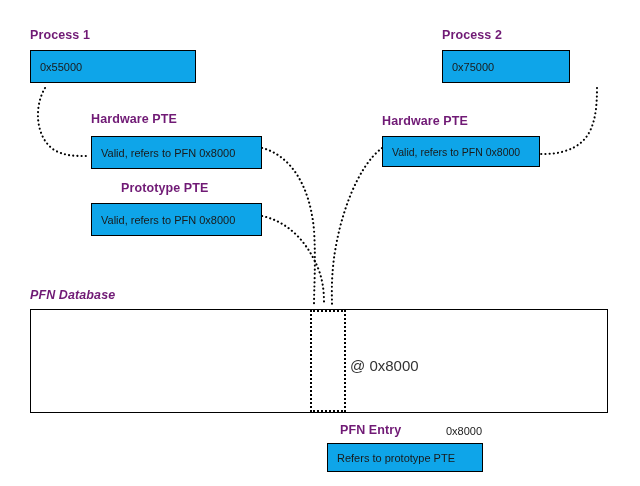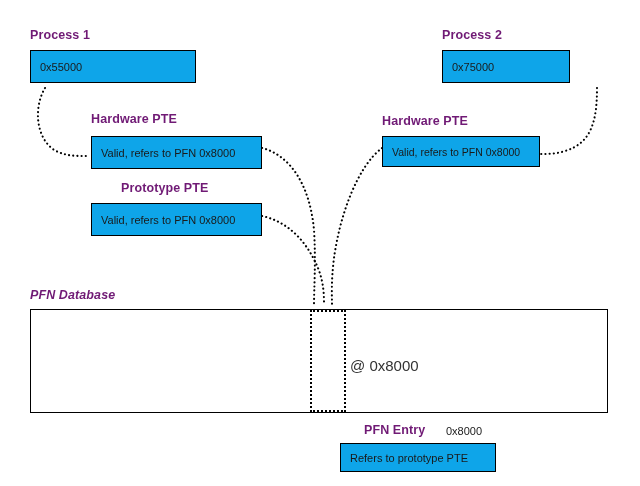--- a/index.html
+++ b/index.html
@@ -119,19 +119,19 @@
   <div class="label" style="left:382px; top:114px;">Hardware PTE</div>
   <div class="box" style="left:382px; top:136px; width:158px; height:31px;">
     <span class="box-text" style="font-size:10.5px;">Valid, refers to PFN 0x8000</span>
   </div>
 
   <div class="label" style="left:30px; top:288px;font-style:italic;">PFN Database</div>
   <div class="bigbox" style="left:30px; top:309px; width:578px; height:104px;"></div>
   <div class="dashcol" style="left:310px; top:310px; width:36px; height:102px;"></div>
   <div class="at-label" style="left:350px; top:357px;">@ 0x8000</div>
 
-  <div class="label" style="left:340px; top:423px;padding-left:24px;">PFN Entry</div>
+  <div class="label" style="left:316px; top:423px;padding-left:24px;">PFN Entry</div>
   <div class="addr-label" style="left:437px; top:425px;padding-left:9px;">0x8000</div>
-  <div class="box" style="left:327px; top:443px; width:156px; height:29px;margin-left:13px;">
+  <div class="box" style="left:327px; top:443px; width:156px; height:29px;">
     <span class="box-text">Refers to prototype PTE</span>
   </div>
 
 </div>
 
 </body></html>

